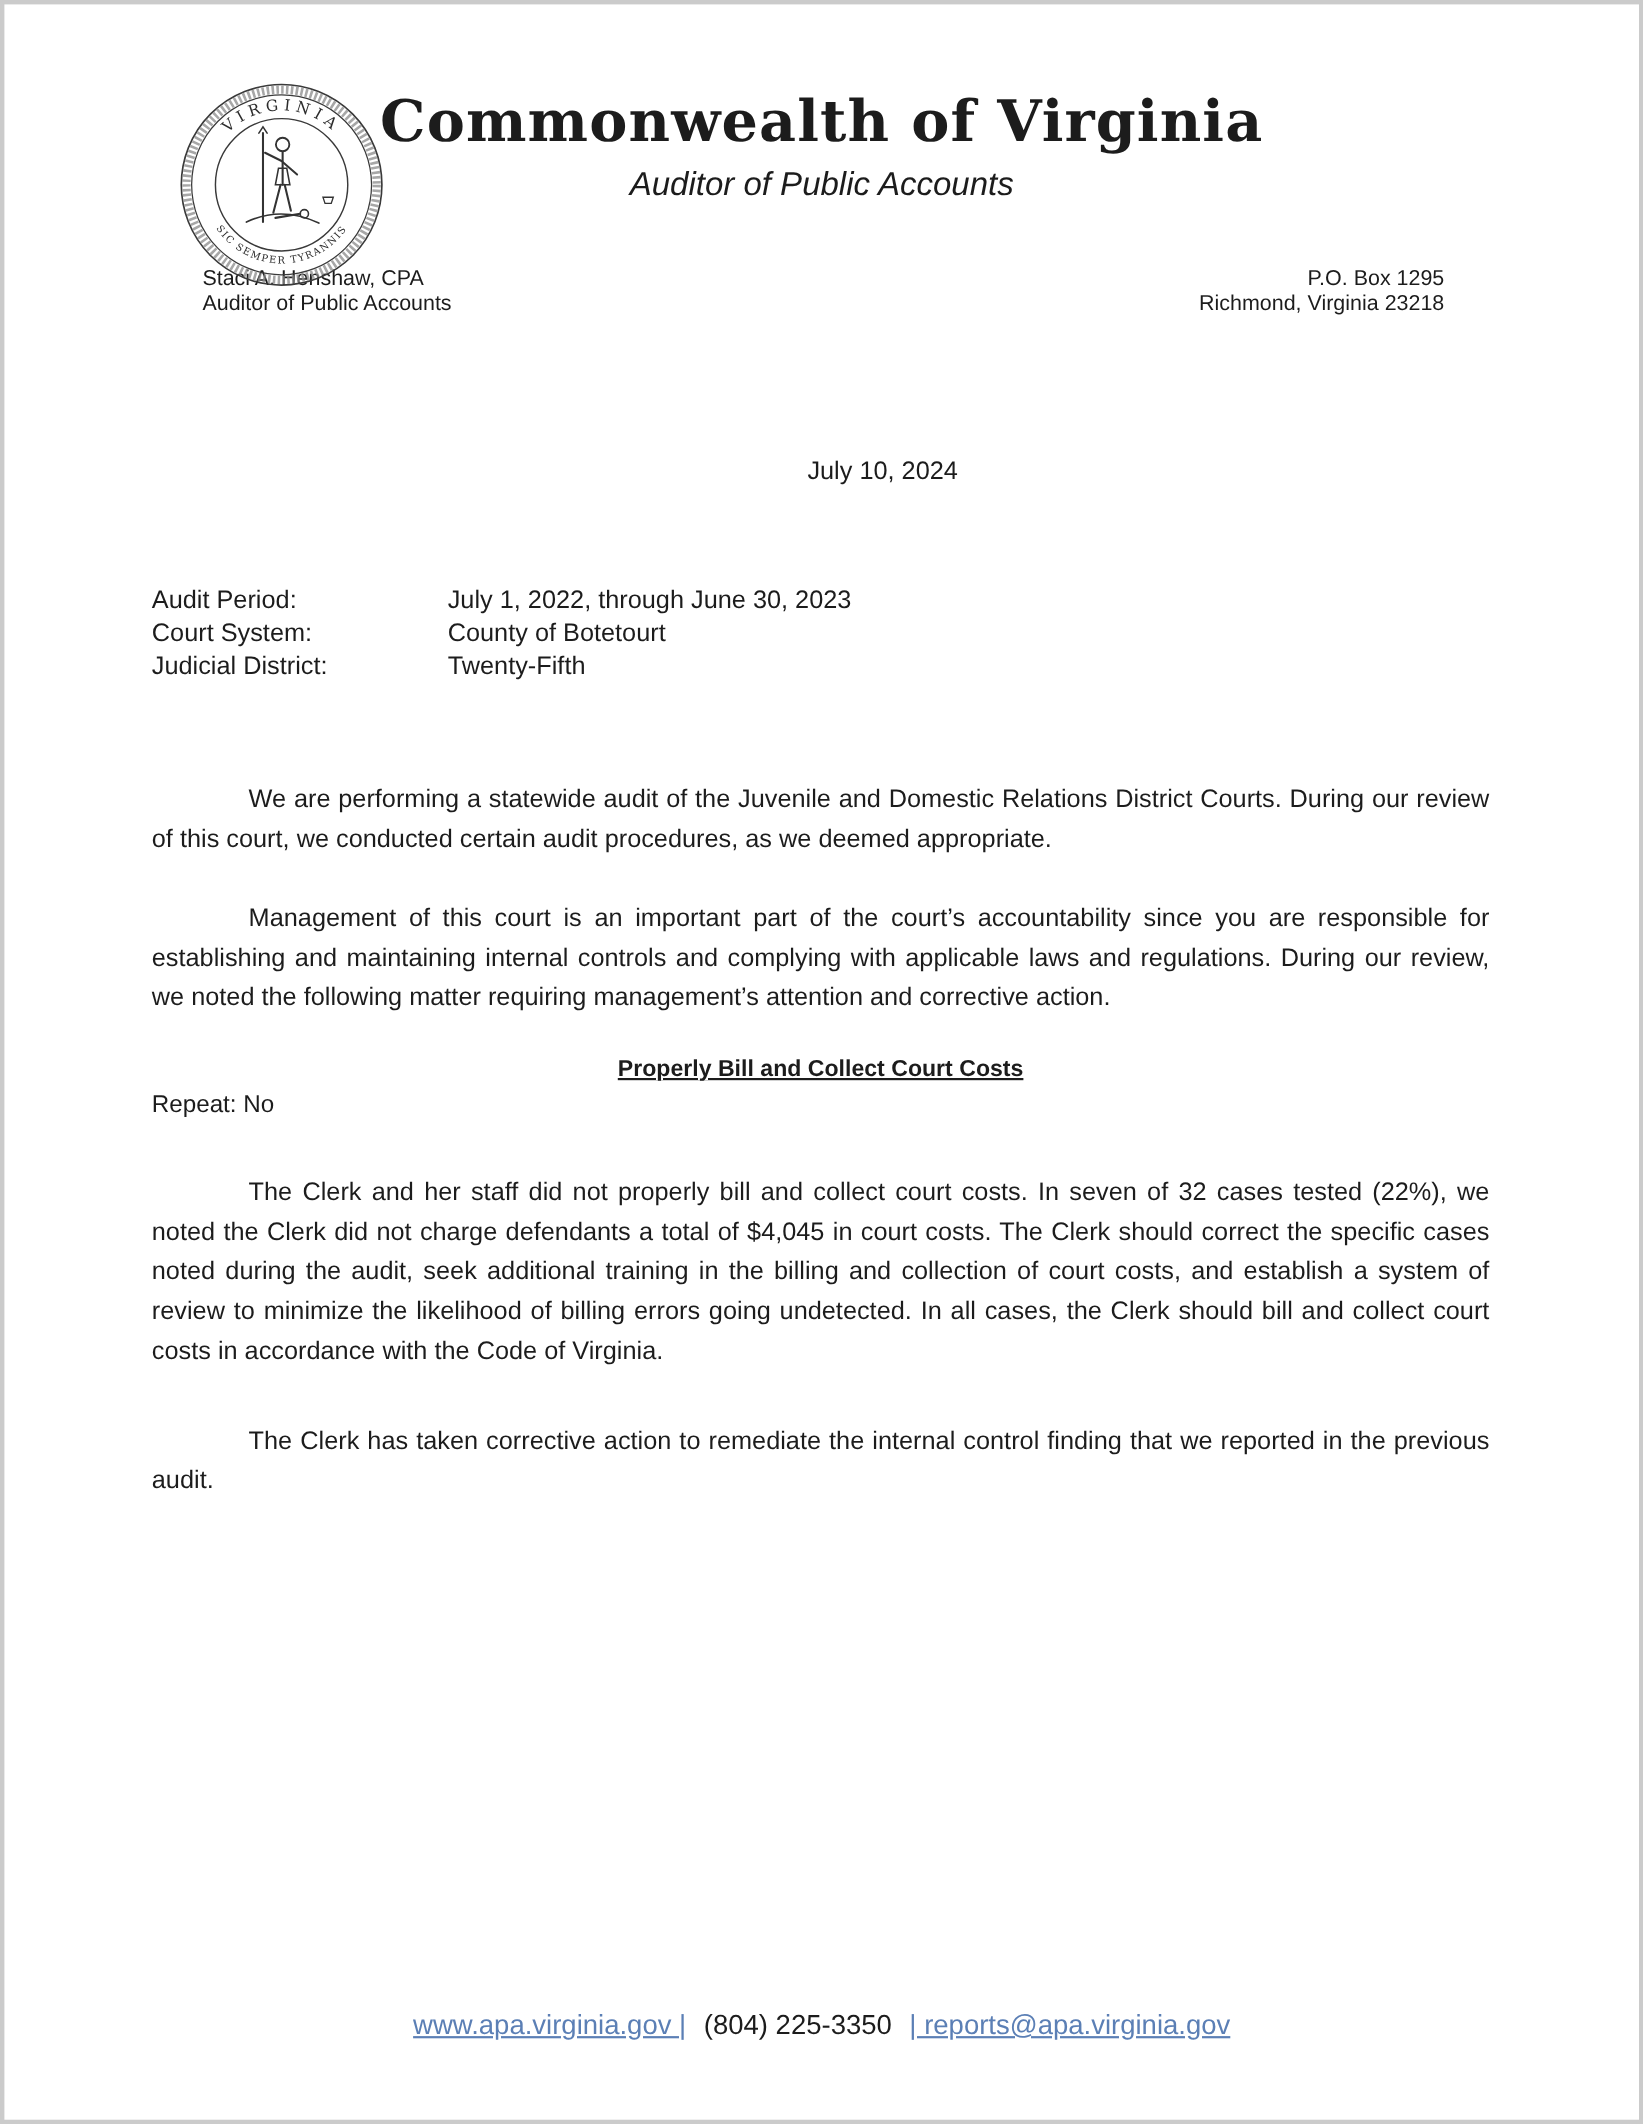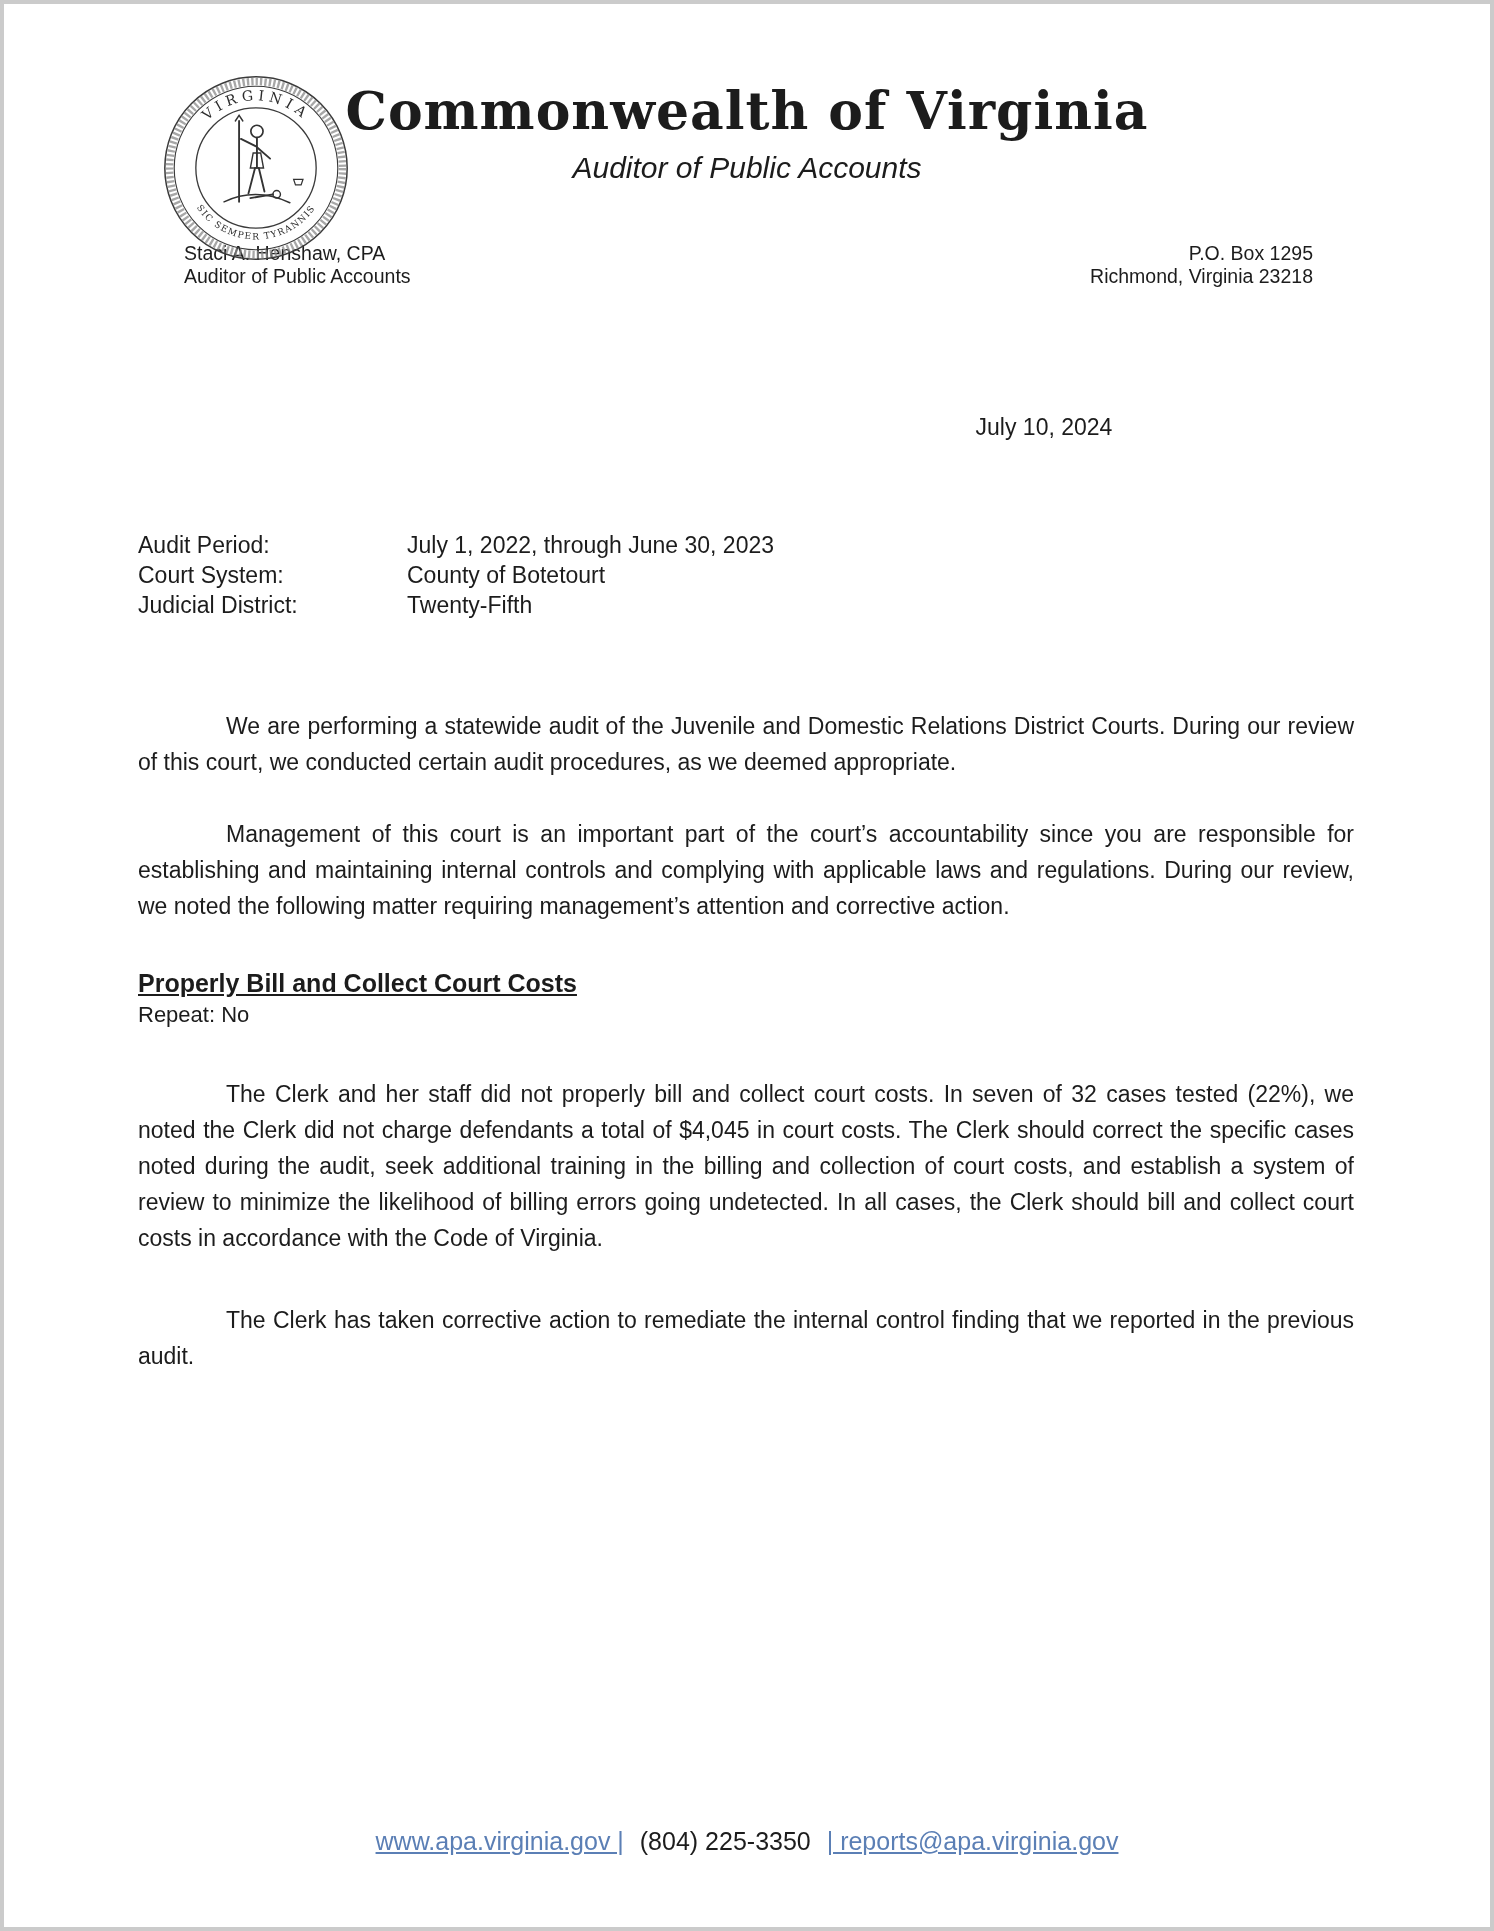--- a/index.html
+++ b/index.html
@@ -41,40 +41,40 @@
     gap:16px;
   }
   .header-right{text-align:right;}
   
   .content{padding:0 136px 0 134px;}
   .date-line{
     margin-top:124px;
     margin-left:596px;
     font-size:23px;
     line-height:30px;
-    text-align:center;
   }
   .recipient{margin-top:72px;font-size:23px;line-height:30px;}
   .details{margin-top:88px;font-size:23px;line-height:30px;}
   .detail-row{display:flex;}
   .detail-label{width:269px;flex:none;}
   .body-para{
     margin:36px 0 0 0;
     font-size:23px;
     line-height:36px;
     text-align:justify;
     text-indent:88px;
   }
   .body-para.first{margin-top:88px;}
   .finding-heading{
-    margin-top:44px;
-    font-size:25px;
+    margin-top:33px;
+    font-size:21px;
     font-weight:bold;
     text-decoration:underline;
     line-height:30px;
+    text-align:center;
   }
   .repeat-line{margin-top:2px;font-size:22px;line-height:30px;}
   .spaced{margin-top:46px;}
   
   .footer{
     position:absolute;left:0;right:0;top:1822px;
     text-align:center;
     font-size:25px;
     line-height:30px;
   }

